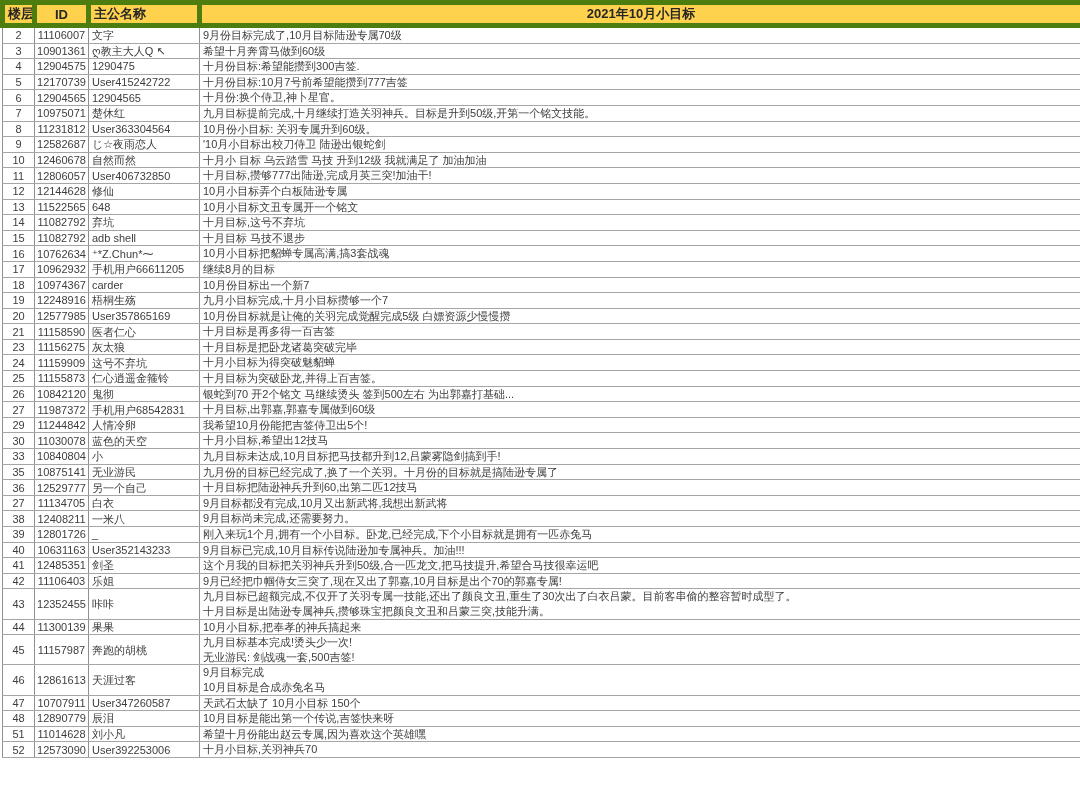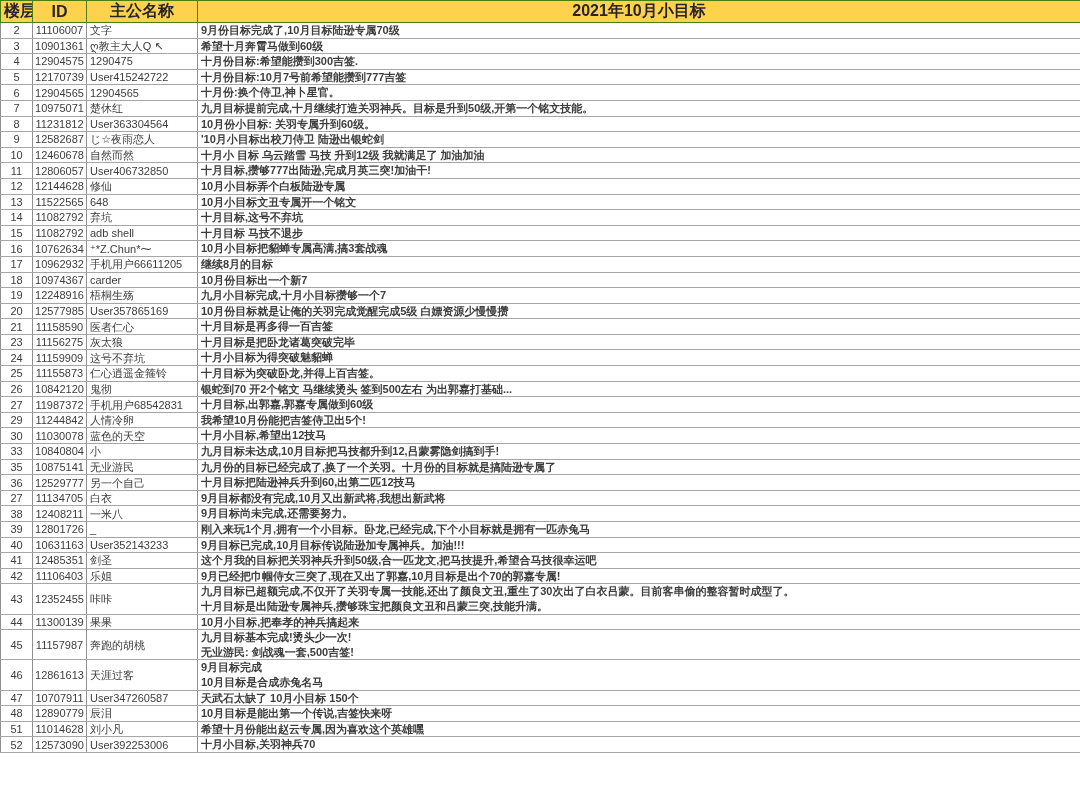--- a/index.html
+++ b/index.html
@@ -5,46 +5,46 @@
   html,body{margin:0;padding:0;background:#ffffff;}
   body{font-family:"Liberation Sans","DejaVu Sans",sans-serif;}
   .sheet{width:1080px;}
   table{border-collapse:collapse;table-layout:fixed;width:1080px;border:1px solid #6f6f6f;}
   col.c-floor{width:32px;}
   col.c-id{width:54px;}
   col.c-name{width:111px;}
   col.c-goal{width:883px;}
   th{
     background:#ffd24d;
-    border:1px solid #4d7c0f;
-    font-size:16px;
+    border:5px solid #4d7c0f;
+    font-size:13px;
     font-weight:bold;
     color:#262626;
     height:15px;
     padding:0 3px;
     overflow:hidden;
     white-space:nowrap;
   }
-  th.left{text-align:center;}
+  th.left{text-align:left;}
   td{
     border-right:1px solid #8f8f8f;
     border-left:1px solid #8f8f8f;
     border-bottom:1px solid #a6a6a6;
     font-size:11px;
     color:#3d3d3d;
     padding:0 3px;
     line-height:14px;
     white-space:nowrap;
     overflow:hidden;
     vertical-align:middle;
   }
   tr.single td{height:14px;}
   tr.double td{height:29px;}
   td.c{text-align:center;padding:0 1px;}
-  .goal-line{line-height:14.6px;height:14.6px;overflow:hidden;white-space:nowrap;font-weight:bold;}
+  .goal-line{line-height:14.6px;height:14.6px;overflow:hidden;white-space:nowrap;}
 </style>
 </head>
 <body>
 
 <div class="sheet">
   <table>
     <colgroup>
       <col class="c-floor">
         <col class="c-id">
         <col class="c-name">

